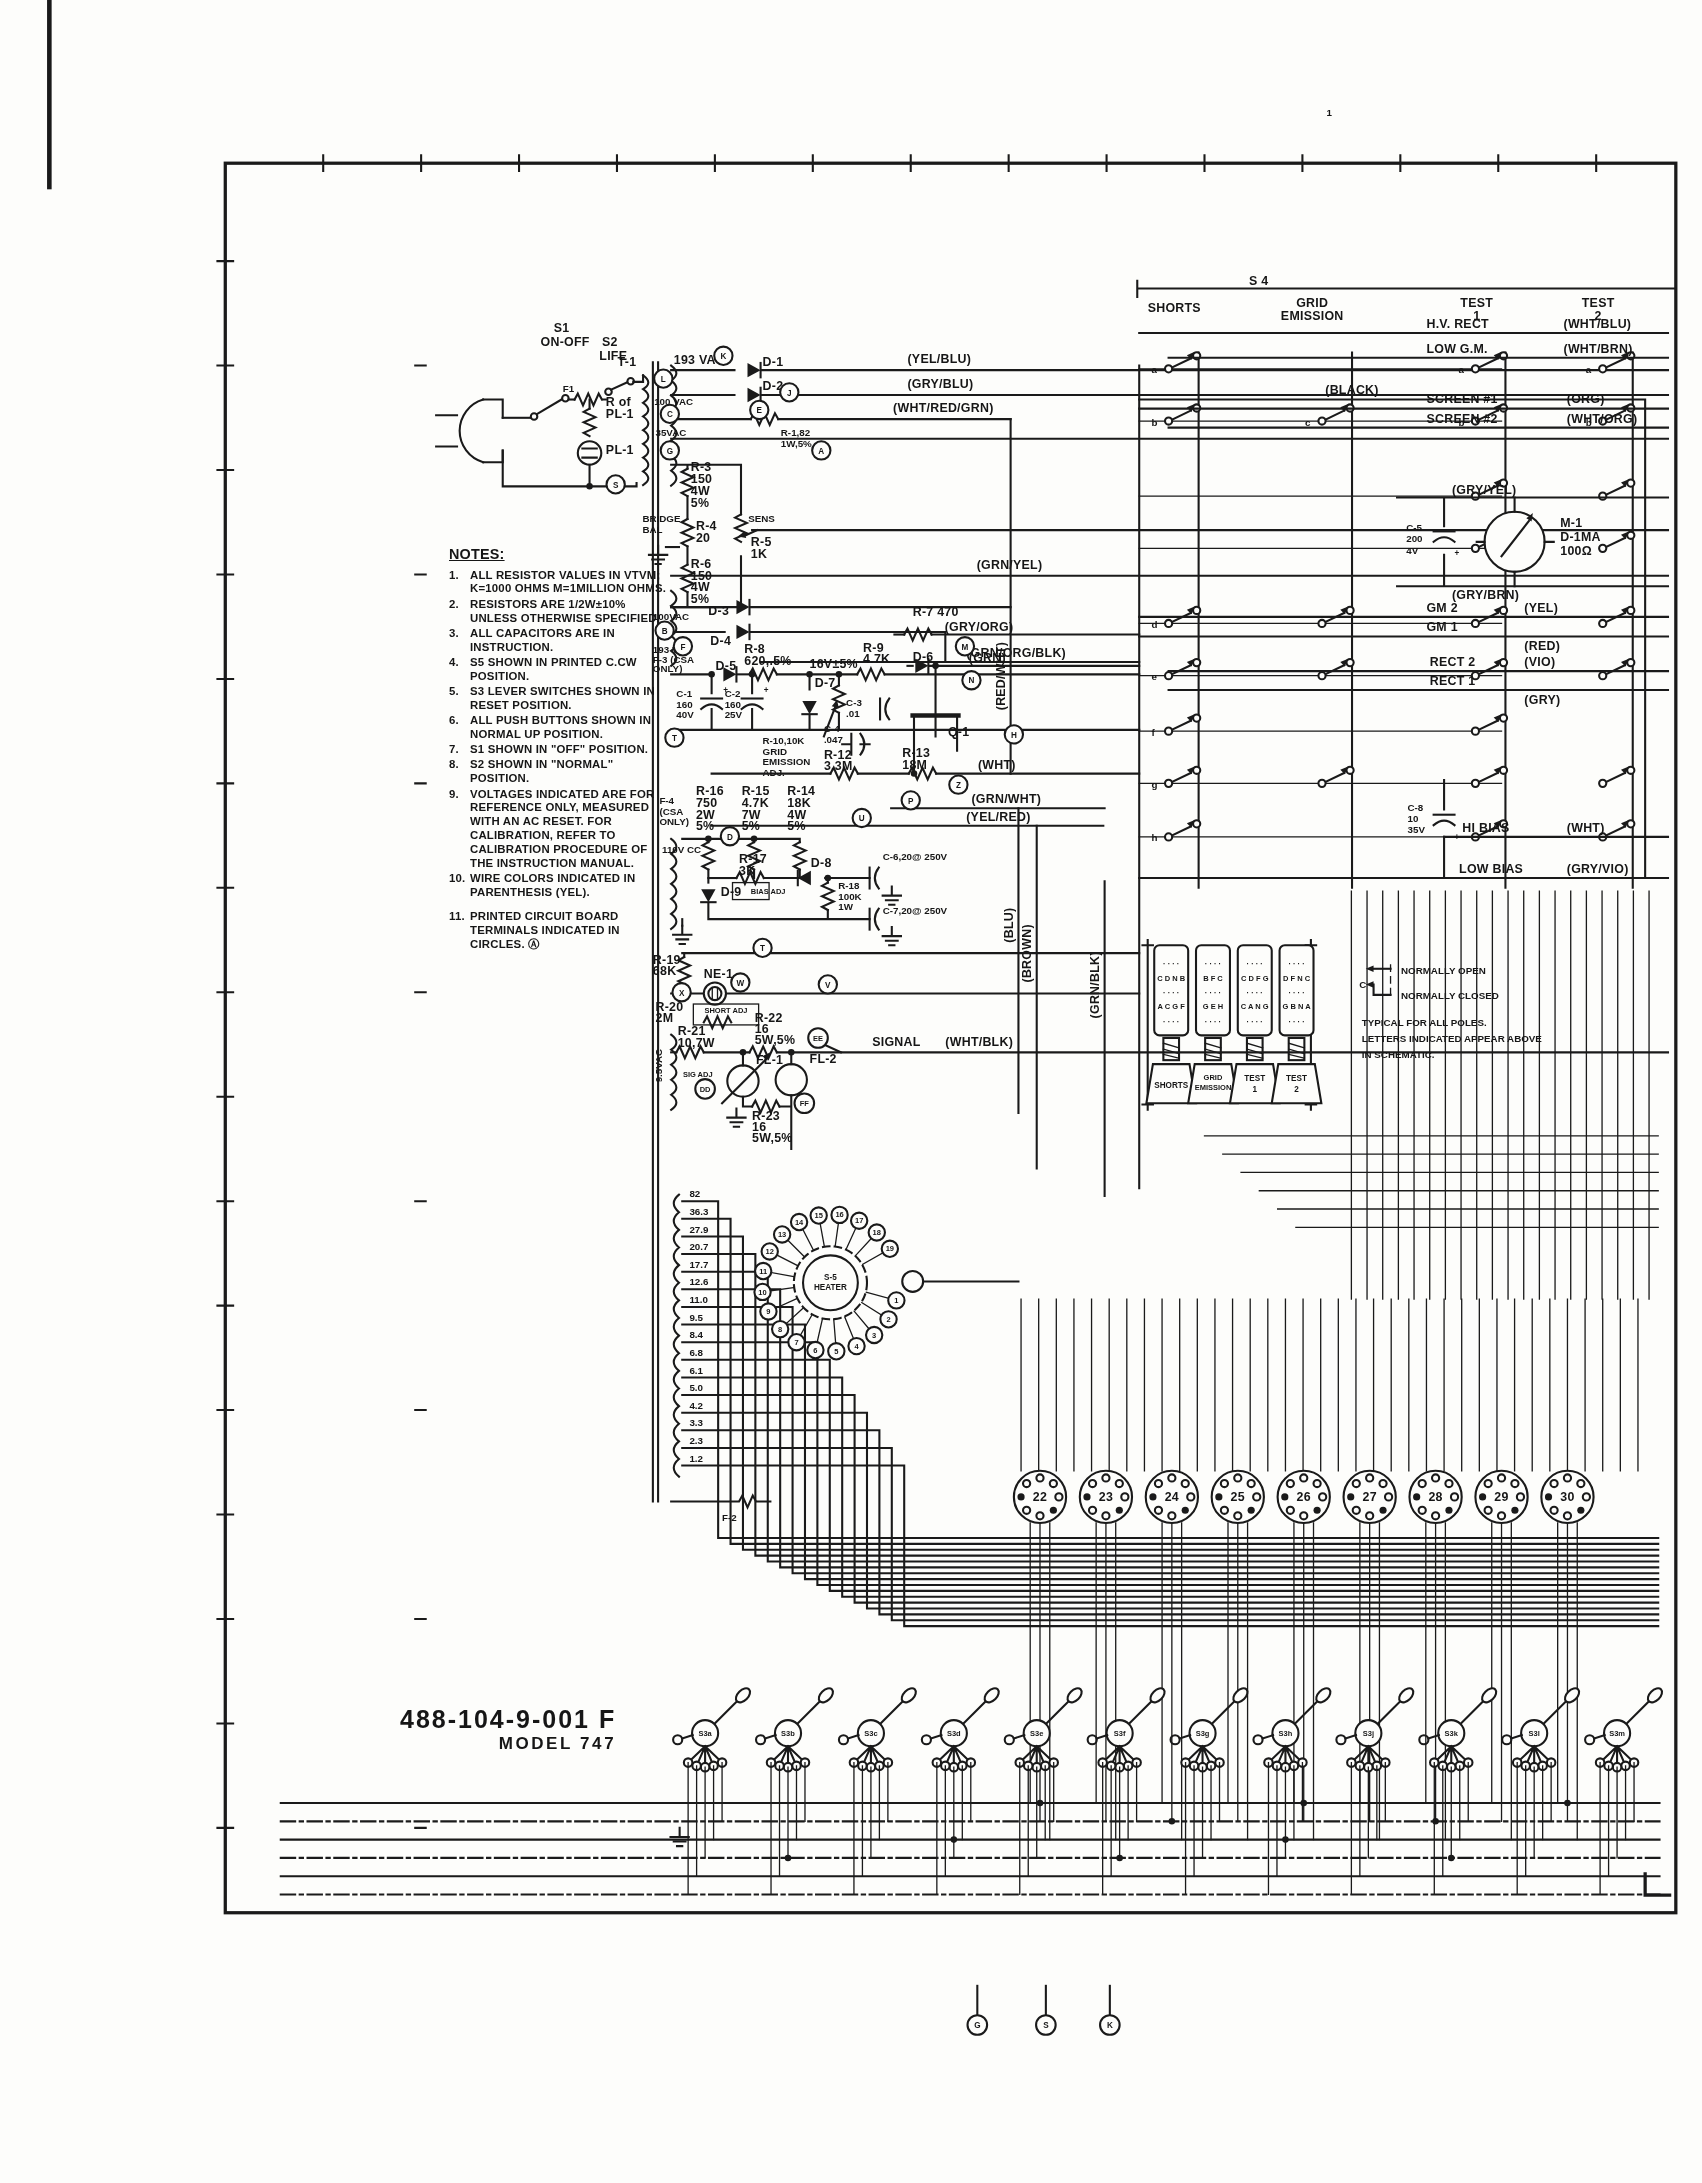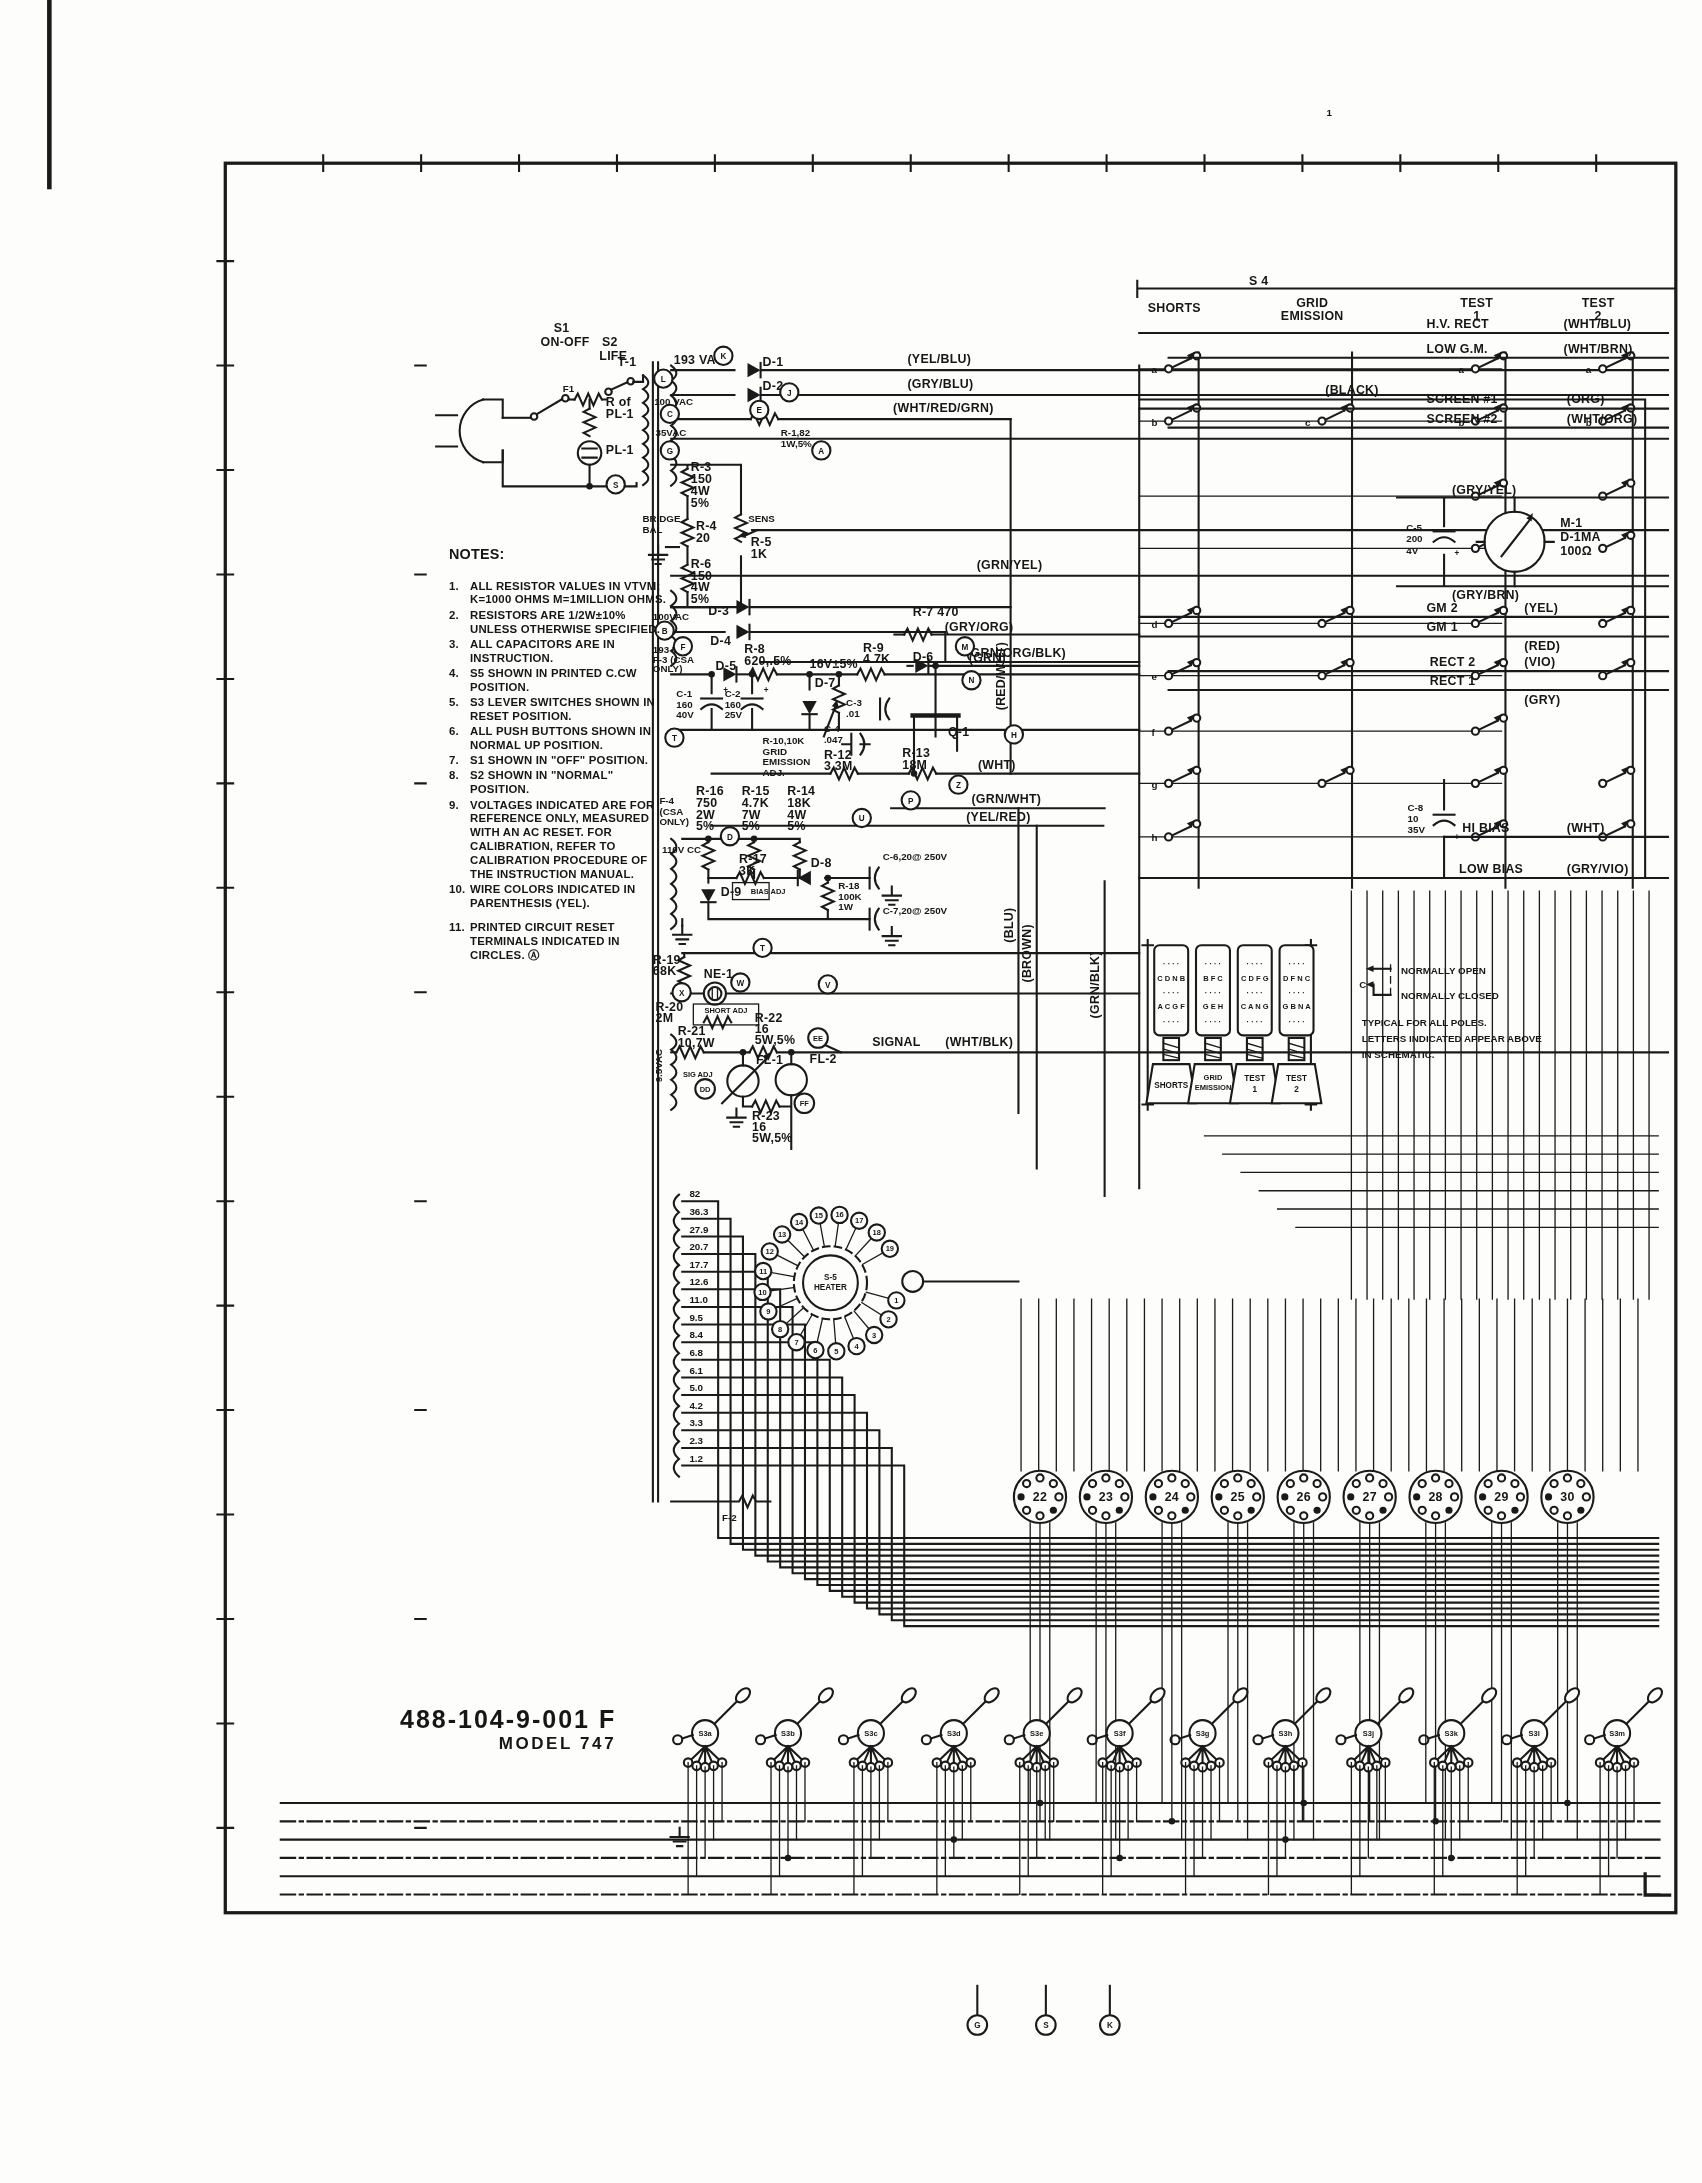--- a/index.html
+++ b/index.html
@@ -14,21 +14,21 @@
   .wh{fill:#fdfdfb}
   text{fill:#161616;font-family:"Liberation Sans",sans-serif;font-weight:bold}
   .t{font-size:19px;letter-spacing:.4px}
   .ts{font-size:15px}
   .tt{font-size:11.5px}
   .tm{font-size:12.5px}
   .tc{text-anchor:middle}
   #notes{position:absolute;left:449px;top:546px;width:219px;color:#161616;
          font-family:"Liberation Sans",sans-serif;font-weight:bold;font-size:11.4px;
          line-height:1.22;letter-spacing:0.2px}
-  #notes .ttl{font-size:14.4px;margin-bottom:16px}
+  #notes .ttl{font-size:14.4px;text-decoration:underline;margin-bottom:5px}
   .note{display:flex;margin-bottom:1.3px}
   .note .n{width:21px;flex:none}
   .note .x{flex:1}
   .gap{height:9.1px}
   #titleblock{position:absolute;left:400px;top:1705px;color:#161616;
       font-family:"Liberation Sans",sans-serif;font-weight:bold;text-align:right}
   #titleblock .l1{font-size:25px;letter-spacing:2px}
   #titleblock .l2{font-size:17px;letter-spacing:2.6px}
 </style>
 </head>
@@ -843,21 +843,21 @@
         <span class="n">9.</span>
         <span class="x">VOLTAGES INDICATED ARE FOR REFERENCE ONLY, MEASURED WITH AN AC RESET. FOR CALIBRATION, REFER TO CALIBRATION PROCEDURE OF THE INSTRUCTION MANUAL.</span>
       </div>
   <div class="note">
         <span class="n">10.</span>
         <span class="x">WIRE COLORS INDICATED IN PARENTHESIS (YEL).</span>
       </div>
   <div class="gap"></div>
   <div class="note">
         <span class="n">11.</span>
-        <span class="x">PRINTED CIRCUIT RESET TERMINALS INDICATED IN CIRCLES. Ⓐ</span>
+        <span class="x">PRINTED CIRCUIT BOARD TERMINALS INDICATED IN CIRCLES. Ⓐ</span>
       </div>
 </div>
 
 <div id="titleblock">
   <div class="l1">488-104-9-001 F</div>
   <div class="l2">MODEL 747</div>
 </div>
 </div>
 
 

